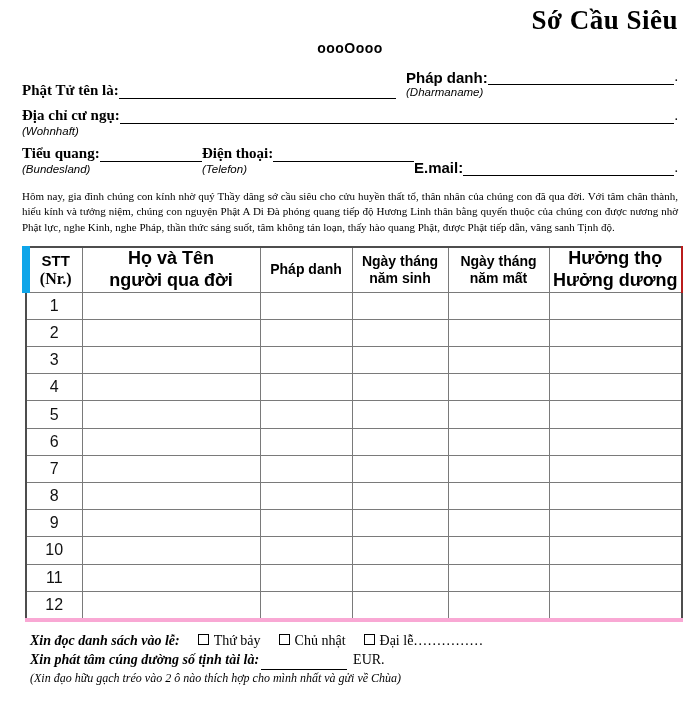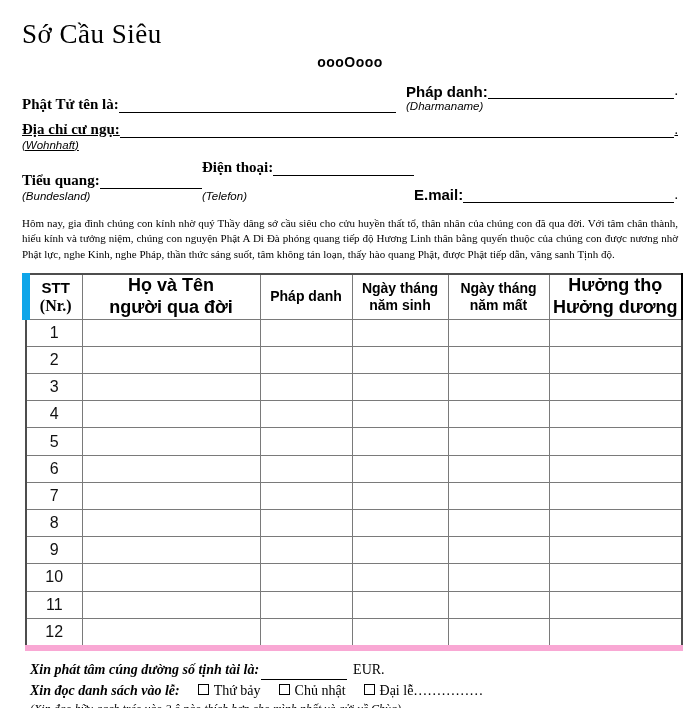--- a/index.html
+++ b/index.html
@@ -18,27 +18,27 @@
   .page {
     width: 700px;
     height: 708px;
     position: relative;
     box-sizing: border-box;
     padding: 0 22px;
   }
 
   
   .title {
-    text-align: left;
-    font-family: "Liberation Serif", "DejaVu Serif", serif;
-    font-weight: normal;
+    text-align: right;
+    font-family: "Liberation Serif", "DejaVu Serif", serif;
+    font-weight: bold;
     font-size: 27px;
     letter-spacing: 0.5px;
     line-height: 1.1;
-    padding-top: 20px;
+    padding-top: 6px;
   }
   .title-orn {
     text-align: center;
     font-family: "Liberation Sans", "DejaVu Sans", sans-serif;
     font-weight: bold;
     font-size: 14px;
     letter-spacing: 0.5px;
     margin-top: 4px;
   }
 
@@ -87,21 +87,21 @@
   }
   .dot-end {
     font-size: 14px;
     line-height: 1;
     padding-left: 1px;
     padding-bottom: 1px;
   }
   .gap-sm { width: 10px; flex: none; }
 
   .row-ten  { margin-top: 0px; }
-  .row-dia  { margin-top: 9px; text-decoration: underline; }
+  .row-dia  { margin-top: 9px; }
   .row-tieu { margin-top: 9px; }
 
   
   .body-text {
     margin-top: 13px;
     font-family: "Liberation Serif", "DejaVu Serif", serif;
     font-size: 11px;
     line-height: 1.42;
     text-align: justify;
     text-justify: inter-word;
@@ -121,25 +121,25 @@
     padding: 0;
   }
   table.reg thead th {
     border-top: 2px solid #4d4d4d;
     border-bottom: 1px solid #7a7a7a;
     height: 44px;
     vertical-align: middle;
     text-align: center;
   }
   table.reg thead th:first-child { border-left: 8px solid #0ea5e9; }
-  table.reg thead th:last-child  { border-right: 2px solid #000000; }
+  table.reg thead th:last-child  { border-right: 2px solid #b91c1c; }
   table.reg tbody td { height: 26.2px; }
   table.reg tbody td:first-child { border-left: 2px solid #4d4d4d; }
   table.reg tbody td:last-child  { border-right: 2px solid #4d4d4d; }
-  table.reg tbody tr:last-child td { border-bottom: 6px solid #f9a8d4; }
+  table.reg tbody tr:last-child td { border-bottom: 4px solid #f9a8d4; }
 
   .th-serif {
     font-family: Liberation Sans, sans-serif;
     font-weight: bold;
     font-size: 18px;
     line-height: 1.22;
   }
   .th-sans {
     font-family: "Liberation Sans", "DejaVu Sans", sans-serif;
     font-weight: bold;
@@ -265,21 +265,21 @@
     </div>
 
     <div class="field-row row-tieu">
       <div class="field-block" style="flex:0 0 180px;">
         <div class="field-line">
           <span class="lbl-serif">Tiểu quang:</span>
           <span class="rule"></span>
         </div>
         <span class="sub">(Bundesland)</span>
       </div>
-      <div class="field-block" style="flex:0 0 212px;gap:13px;">
+      <div class="field-block" style="flex:0 0 212px;">
         <div class="field-line">
           <span class="lbl-serif">Điện thoại:</span>
           <span class="rule"></span>
         </div>
         <span class="sub">(Telefon)</span>
       </div>
       <div class="field-block" style="flex:1 1 auto; min-width:0;">
         <div class="field-line">
           <span class="lbl-sans">E.mail:</span>
           <span class="rule"></span>
@@ -424,40 +424,40 @@
             <td></td>
             <td></td>
             <td></td>
             <td></td>
           </tr>
         </tbody>
     </table>
   </div>
 
   <div class="footer">
-    <div class="f-line">
-      <span>Xin phát tâm cúng dường số tịnh tài là:</span>
-      <span class="f-rule"></span>
-      <span class="f-cur">EUR.</span>
-    </div>
-
     <div class="f-line f-line2">
       <span>Xin đọc danh sách vào lễ:</span>
       <span class="chk-group" id="chk-group">
           <span class="chk-item">
             <span class="chk-box"></span>
             <span>Thứ bảy</span>
           </span>
           <span class="chk-item">
             <span class="chk-box"></span>
             <span>Chủ nhật</span>
           </span>
           <span class="chk-item">
             <span class="chk-box"></span>
             <span>Đại lễ……………</span>
           </span>
         </span>
     </div>
 
+    <div class="f-line">
+      <span>Xin phát tâm cúng dường số tịnh tài là:</span>
+      <span class="f-rule"></span>
+      <span class="f-cur">EUR.</span>
+    </div>
+
     <div class="f-note">(Xin đạo hữu gạch tréo vào 2 ô nào thích hợp cho mình nhất và gửi về Chùa)</div>
   </div>
 
 </div>
 
 </body></html>

